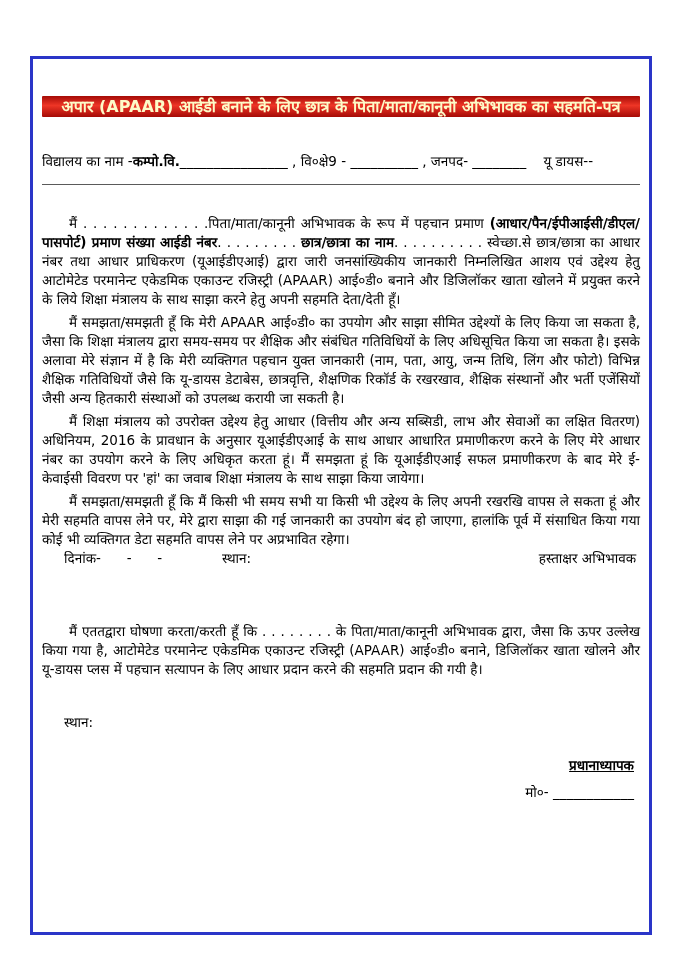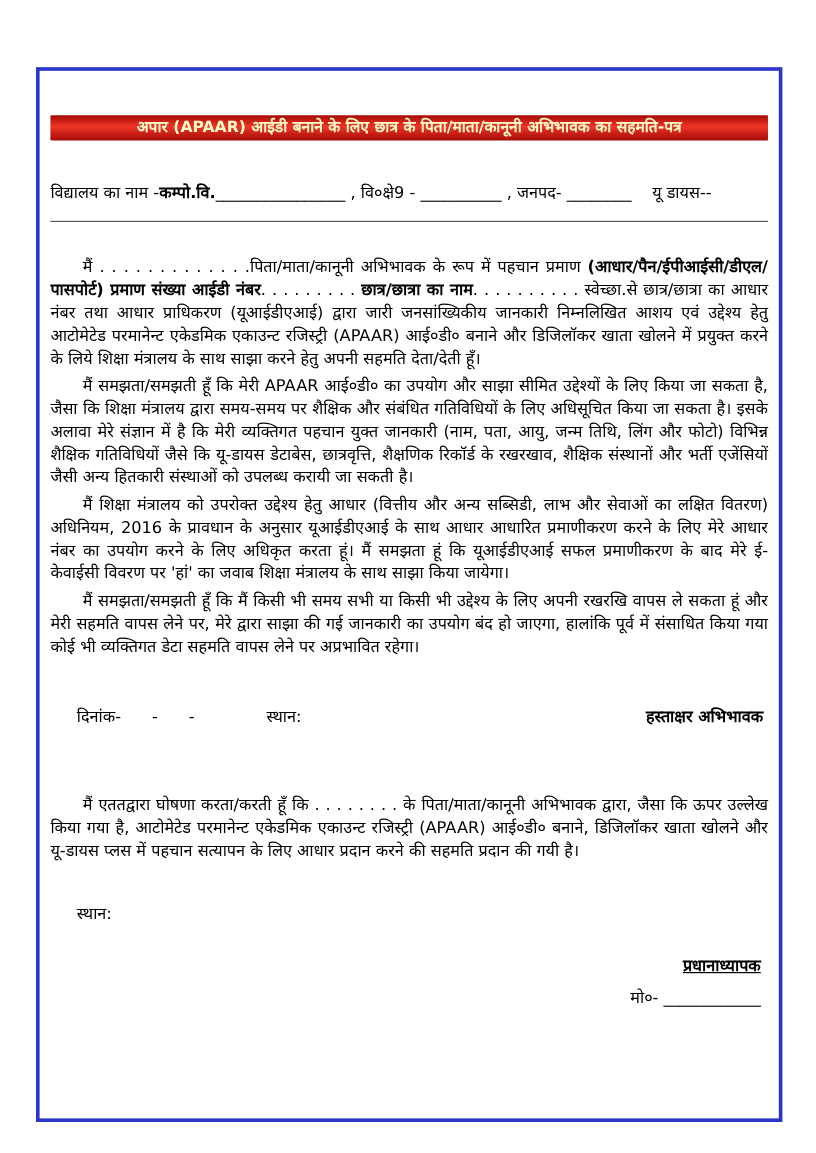--- a/index.html
+++ b/index.html
@@ -26,21 +26,21 @@
   }
   .banner {
     height: 21px;
     display: flex; align-items: center; justify-content: center;
     background: linear-gradient(180deg, #a50b06 0%, #ee3526 45%, #a50b06 100%);
     border-radius: 1px;
   }
   .banner .banner-text {
     color: #fdfbc8;
     font-weight: bold;
-    font-size: 13px;
+    font-size: 16px;
     white-space: nowrap;
   }
   .school-line {
     margin-top: 35px;
     white-space: pre;
     font-size: 13.5px;
   }
   .bold { font-weight: bold; }
   .rule {
     border: none;
@@ -49,26 +49,25 @@
   }
   .para {
     margin: 0;
     text-align: justify;
     text-indent: 27px;
   }
   .para.first { margin-top: 29px; }
   .para + .para { margin-top: 4px; }
   .sig-row {
     display: flex; align-items: baseline;
-    margin-top: 40px;
     padding-left: 22px; padding-right: 4px;
   }
   .sig-row .sig-date { white-space: pre; width: 158px; }
   .sig-row .sig-place { white-space: pre; }
-  .sig-row .sig-sign { margin-left: auto; font-weight: bold; }
+  .sig-row .sig-sign { margin-left: auto; font-weight: normal; }
   .decl { margin-top: 54px; }
   .sig-row.second { margin-top: 34px; }
   .head-block {
     text-align: right;
     margin-top: 24px;
     padding-right: 6px;
   }
   .head-title { font-weight: bold; text-decoration: underline; }
   .mobile-line { margin-top: 8px; white-space: pre; text-align: right; }
 </style>

